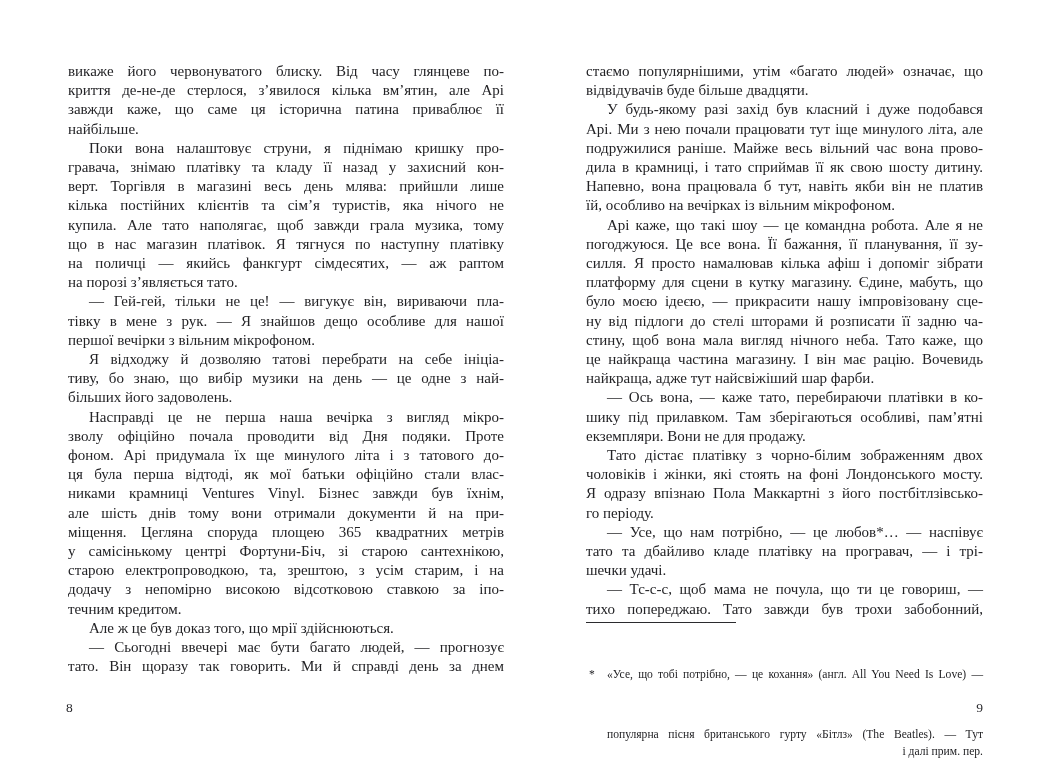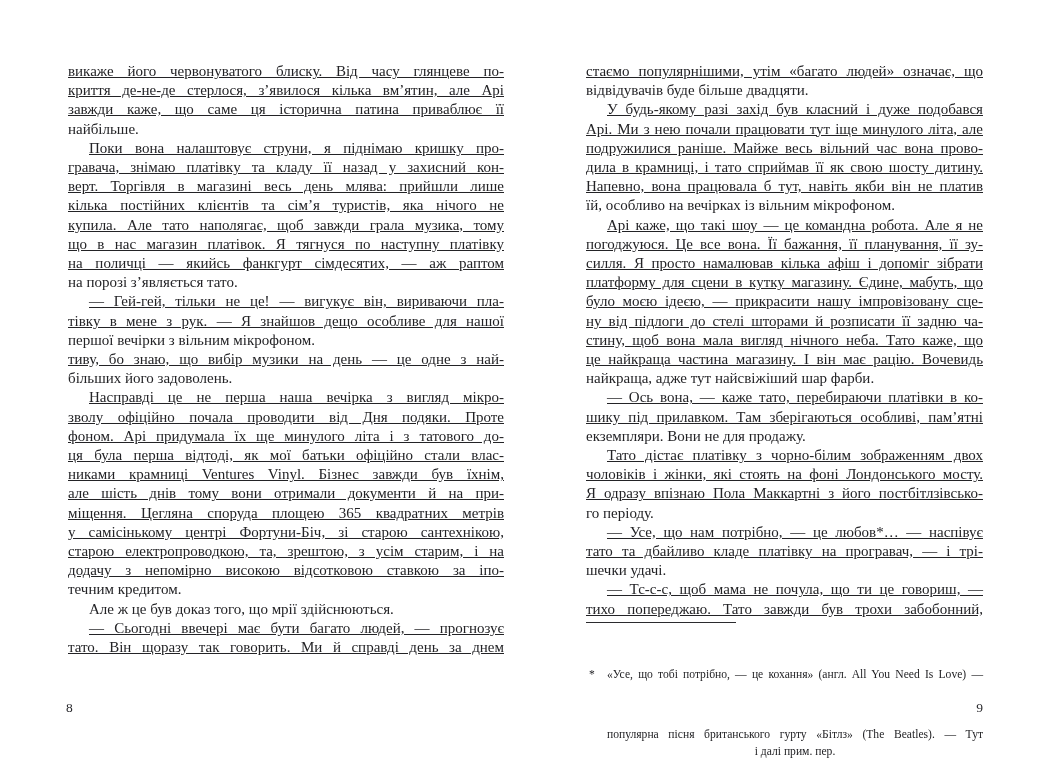--- a/index.html
+++ b/index.html
@@ -1,26 +1,26 @@
 <!DOCTYPE html>
 <html><head>
 <meta charset="utf-8">
 <style>
   html,body{margin:0;padding:0;background:#ffffff;}
   .spread{position:relative;width:1050px;height:761px;background:#ffffff;overflow:hidden;
           font-family:"Liberation Serif", serif;color:#232326;}
   .textcol{position:absolute;}
   .line{font-size:15px;line-height:19.2px;text-align:left;white-space:normal;}
-  .line.just{text-align:justify;text-align-last:justify;text-decoration:underline;}
+  .line.just{text-align:justify;text-align-last:justify;}
   .line.indent{text-indent:21px;}
   .footnote{position:absolute;}
   .fn-rule{width:150px;border-top:1.6px solid #2b2b2e;margin:0 0 6px 0;}
   .fn-body{position:relative;padding-left:21px;font-size:11.6px;line-height:16.4px;}
   .fn-marker{position:absolute;left:3px;top:0;font-size:11.6px;}
-  .fn-line{text-align:center;}
+  .fn-line{text-align:right;}
   .fn-line.just{text-align:justify;text-align-last:justify;margin-top:44px;}
   .pagenum{position:absolute;font-size:13.5px;color:#2a2a2e;}
   #left-col{left:68px;top:62px;width:436px;}
   #right-col{left:586px;top:62px;width:397px;}
   #footnote{left:586px;top:622px;width:397px;}
   #pagenum-left{left:66px;top:700px;}
   #pagenum-right{left:586px;top:700px;width:397px;text-align:right;}
 </style>
 </head>
 <body>
@@ -36,20 +36,21 @@
         <div class="line just">гравача, знімаю платівку та кладу її назад у захисний кон-</div>
         <div class="line just">верт. Торгівля в магазині весь день млява: прийшли лише</div>
         <div class="line just">кілька постійних клієнтів та сім’я туристів, яка нічого не</div>
         <div class="line just">купила. Але тато наполягає, щоб завжди грала музика, тому</div>
         <div class="line just">що в нас магазин платівок. Я тягнуся по наступну платівку</div>
         <div class="line just">на поличці — якийсь фанкгурт сімдесятих, — аж раптом</div>
         <div class="line">на порозі з’являється тато.</div>
         <div class="line indent just">— Гей-гей, тільки не це! — вигукує він, вириваючи пла-</div>
         <div class="line just">тівку в мене з рук. — Я знайшов дещо особливе для нашої</div>
         <div class="line">першої вечірки з вільним мікрофоном.</div>
+        <div class="line indent just">Я відходжу й дозволяю татові перебрати на себе ініціа-</div>
         <div class="line just">тиву, бо знаю, що вибір музики на день — це одне з най-</div>
         <div class="line">більших його задоволень.</div>
         <div class="line indent just">Насправді це не перша наша вечірка з вигляд мікро-</div>
         <div class="line just">зволу офіційно почала проводити від Дня подяки. Проте</div>
         <div class="line just">фоном. Арі придумала їх ще минулого літа і з татового до-</div>
         <div class="line just">ця була перша відтоді, як мої батьки офіційно стали влас-</div>
         <div class="line just">никами крамниці Ventures Vinyl. Бізнес завжди був їхнім,</div>
         <div class="line just">але шість днів тому вони отримали документи й на при-</div>
         <div class="line just">міщення. Цегляна споруда площею 365 квадратних метрів</div>
         <div class="line just">у самісінькому центрі Фортуни-Біч, зі старою сантехнікою,</div>

